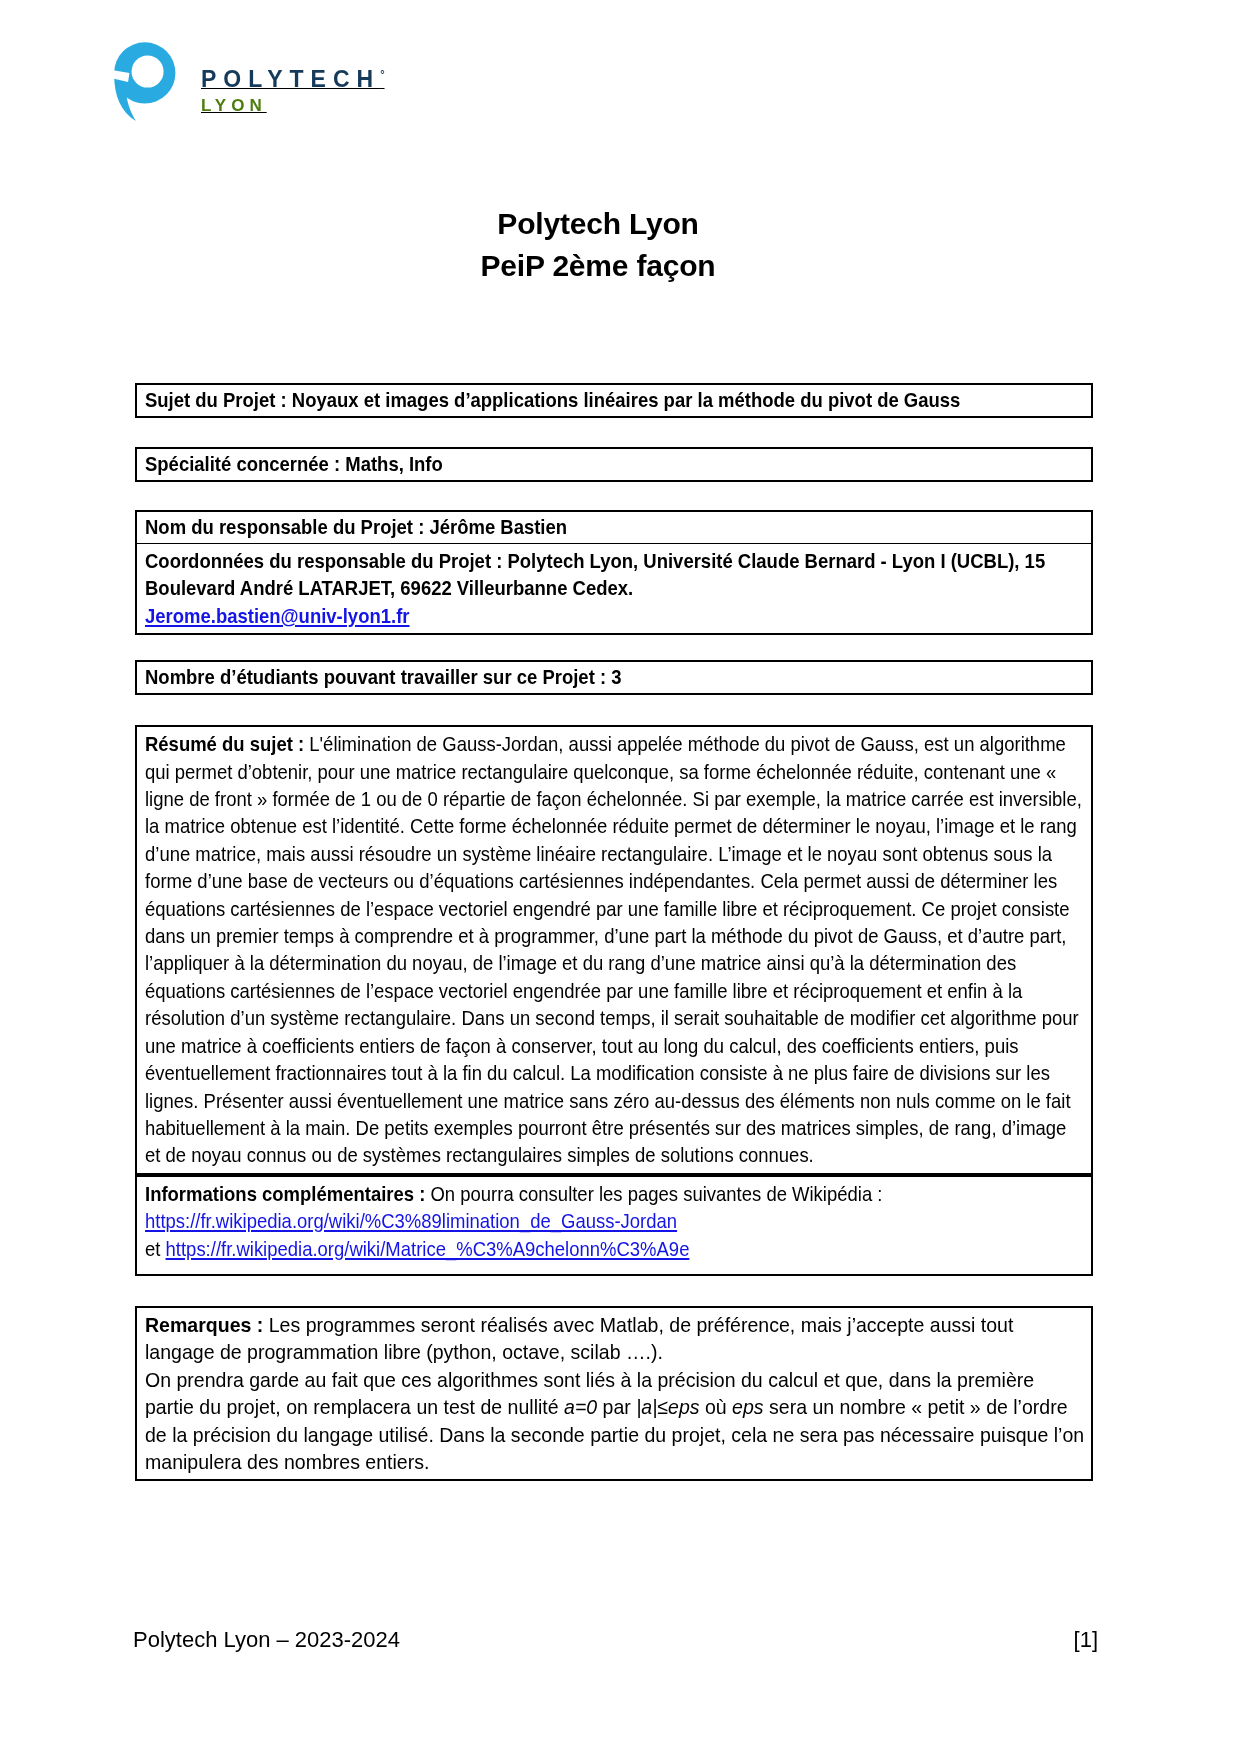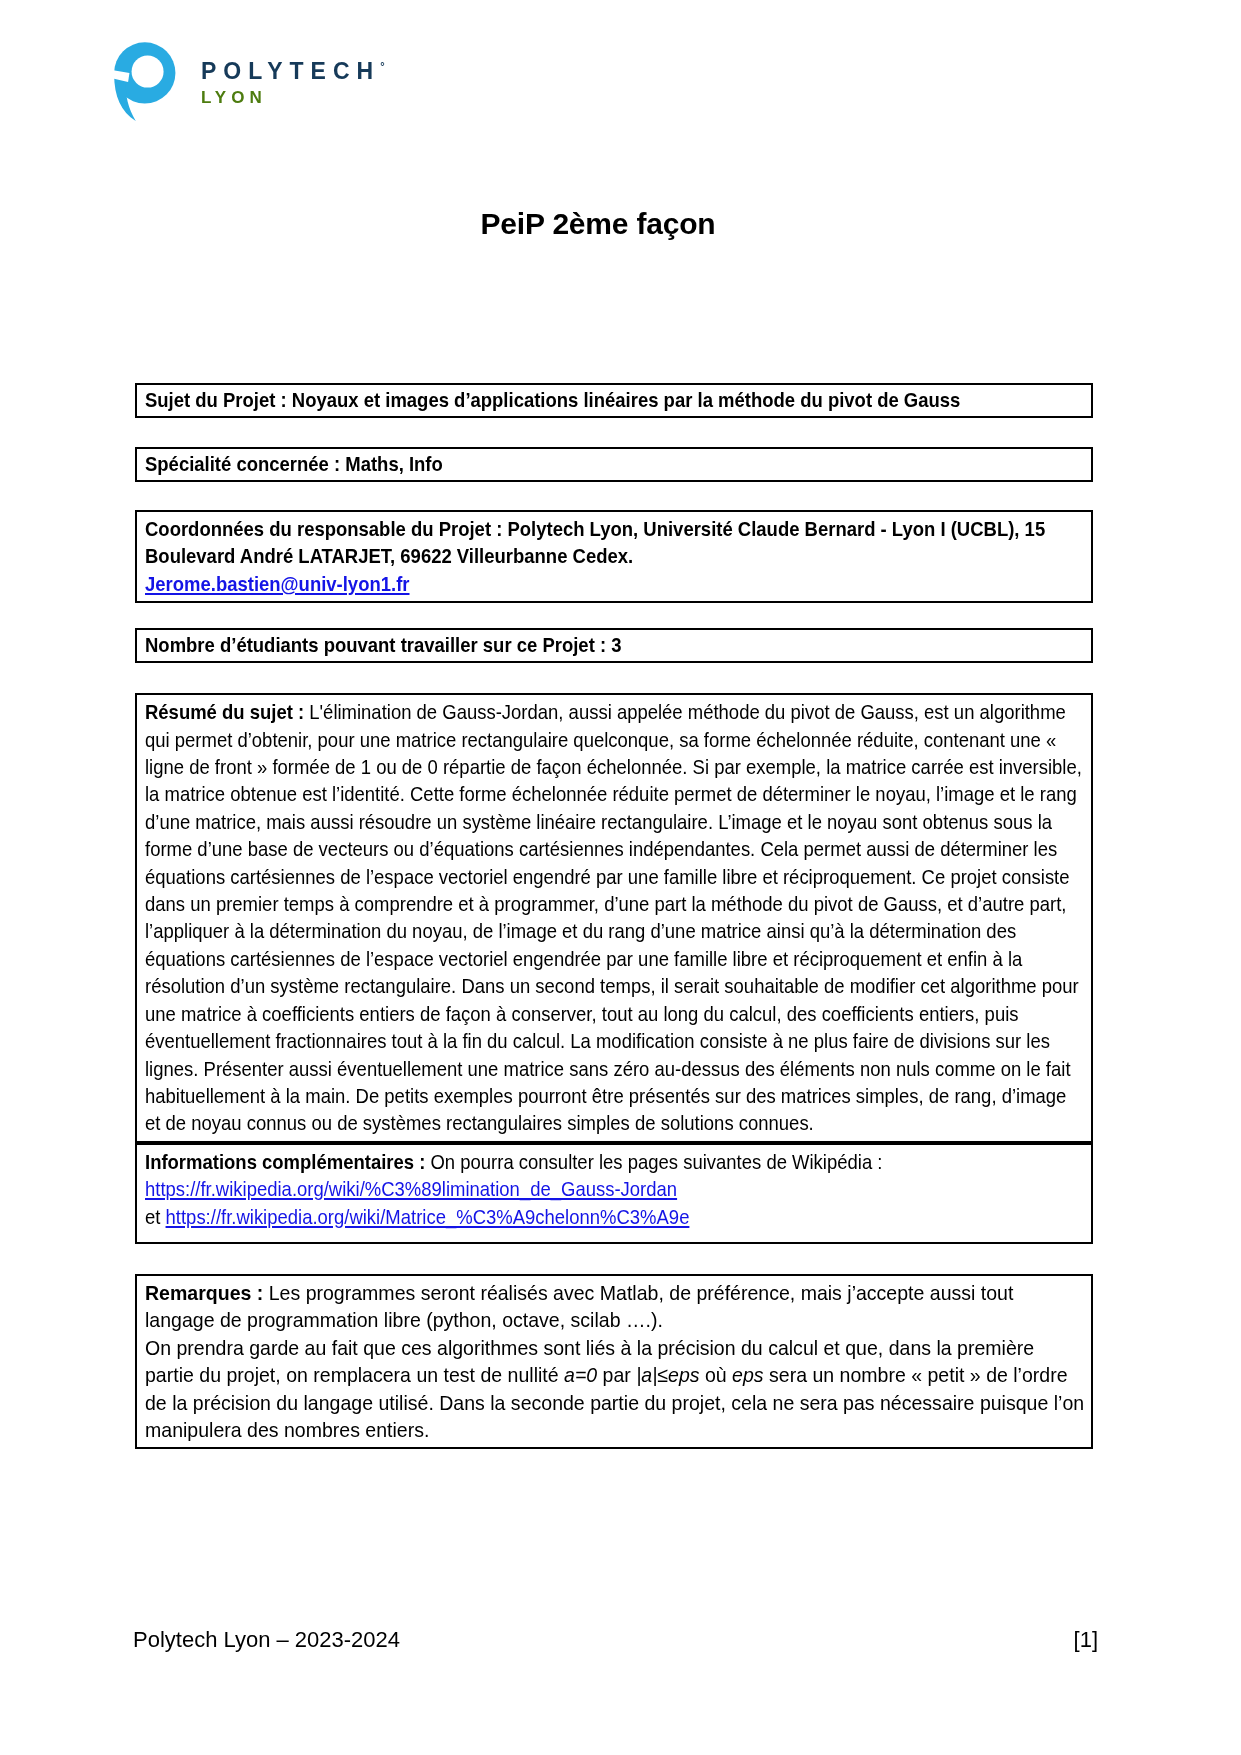--- a/index.html
+++ b/index.html
@@ -3,21 +3,21 @@
 <meta charset="utf-8">
 <style>
   html,body{margin:0;padding:0;}
   body{
     width:1241px;height:1755px;position:relative;overflow:hidden;
     background:#ffffff;color:#000;
     font-family:"Liberation Sans", sans-serif;
   }
   
   .logo{position:absolute;left:103px;top:40px;display:flex;align-items:flex-start;gap:20px;}
-  .logo-text{margin-top:20px;}
+  .logo-text{margin-top:28px;text-decoration:underline;}
   .logo-wordmark{
     font-weight:bold;font-size:23px;letter-spacing:7px;color:#163a59;line-height:1;
     white-space:nowrap;
   }
   .logo-wordmark sup{font-size:11px;letter-spacing:0;}
   .logo-sub{
     font-weight:bold;font-size:17px;letter-spacing:5px;color:#4d7c0f;line-height:1;
     margin-top:6px;
   }
   
@@ -62,38 +62,42 @@
       <path d="M2 40 L38 46 L36 59 L2 51 Z" fill="#ffffff"></path>
     </svg>
   </span>
   <span class="logo-text">
     <span class="logo-wordmark"><span>POLYTECH</span><sup>°</sup></span>
     <div class="logo-sub">LYON</div>
   </span>
 </div>
 
 <div class="doc-title">
+  <div>Polytech Lyon</div>
   <div>PeiP 2ème façon</div>
 </div>
 
 <div class="content">
 
   <div class="box mb29">
     <div class="pad">
         <span class="sq88 nowrap"><span class="bold">Sujet du Projet : Noyaux et images d’applications linéaires par la méthode du pivot de Gauss</span></span>
       </div>
   </div>
 
   <div class="box mb28">
     <div class="pad">
         <span class="sq88 nowrap"><span class="bold">Spécialité concernée : Maths, Info</span></span>
       </div>
   </div>
 
   <div class="box mb25">
+    <div class="pad row-divide">
+        <span class="sq88 nowrap"><span class="bold">Nom du responsable du Projet : Jérôme Bastien</span></span>
+      </div>
     <div class="pad lh">
         <span class="sq88 lh"><span class="bold">Coordonnées du responsable du Projet : Polytech Lyon, Université Claude Bernard - Lyon I (UCBL), 15 Boulevard André LATARJET, 69622 Villeurbanne Cedex.</span><br><a class="bold doc-link" href="#">Jerome.bastien@univ-lyon1.fr</a></span>
       </div>
   </div>
 
   <div class="box mb30">
     <div class="pad">
         <span class="sq88 nowrap"><span class="bold">Nombre d’étudiants pouvant travailler sur ce Projet : 3</span></span>
       </div>
   </div>

